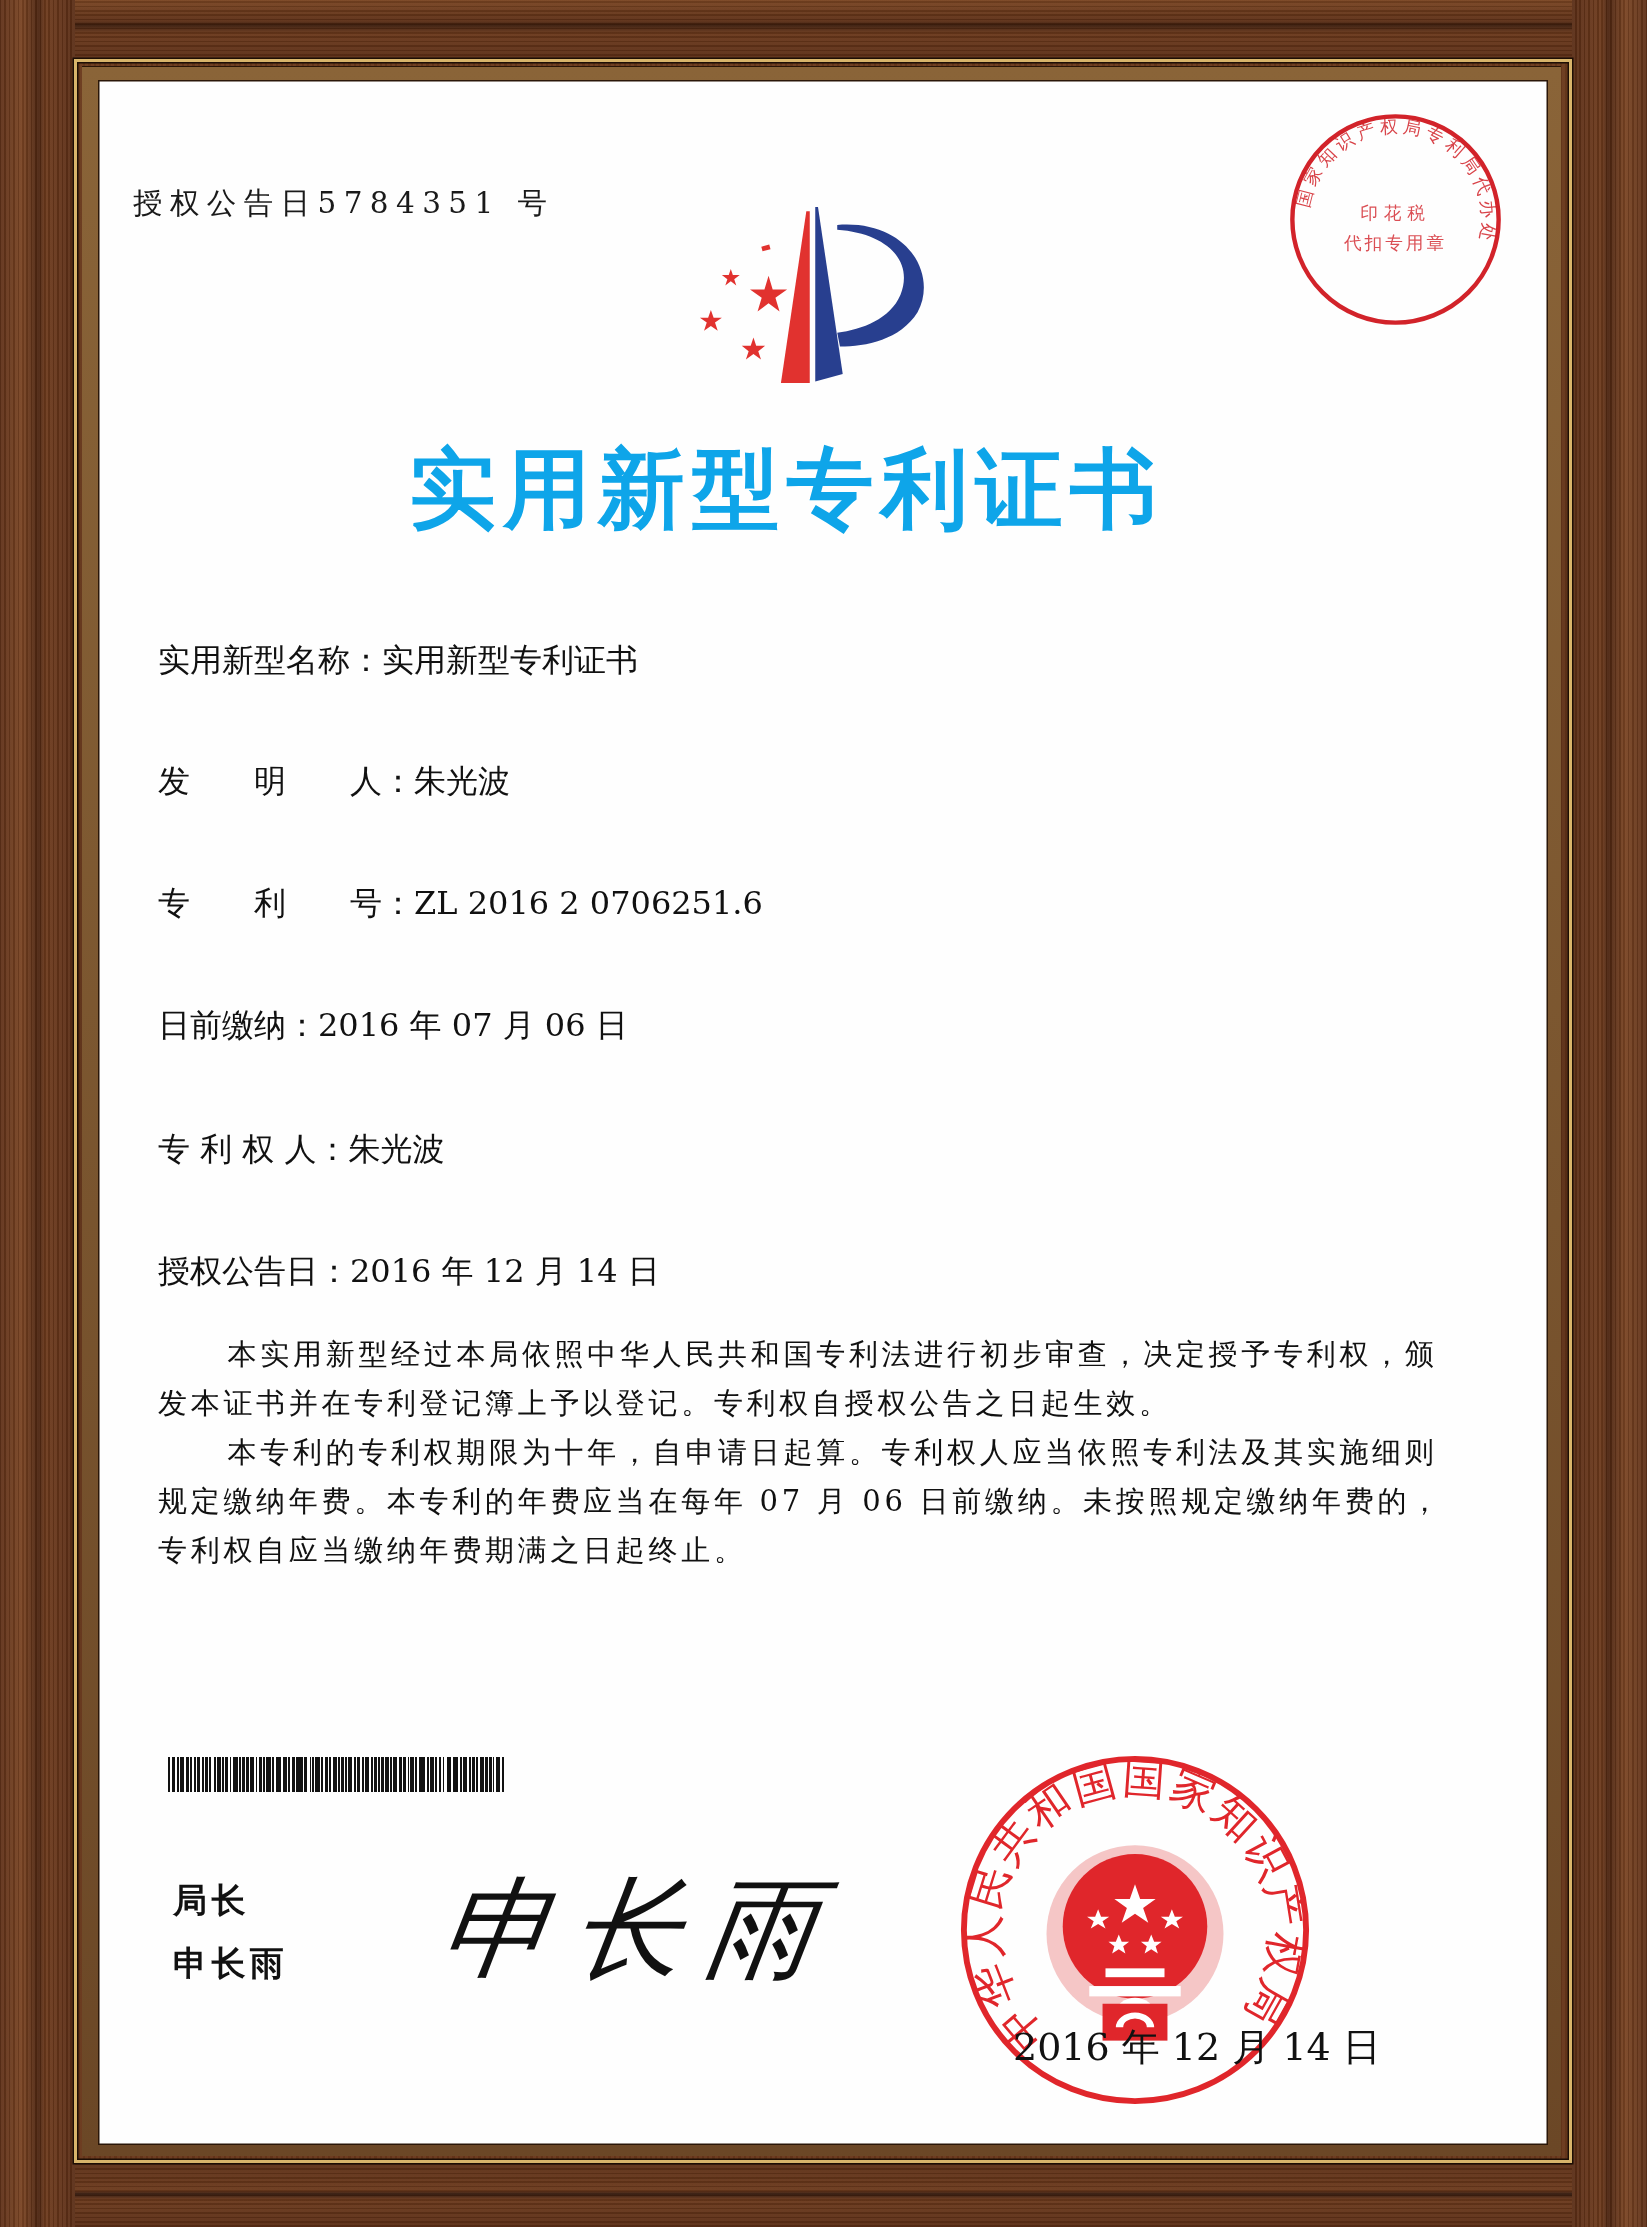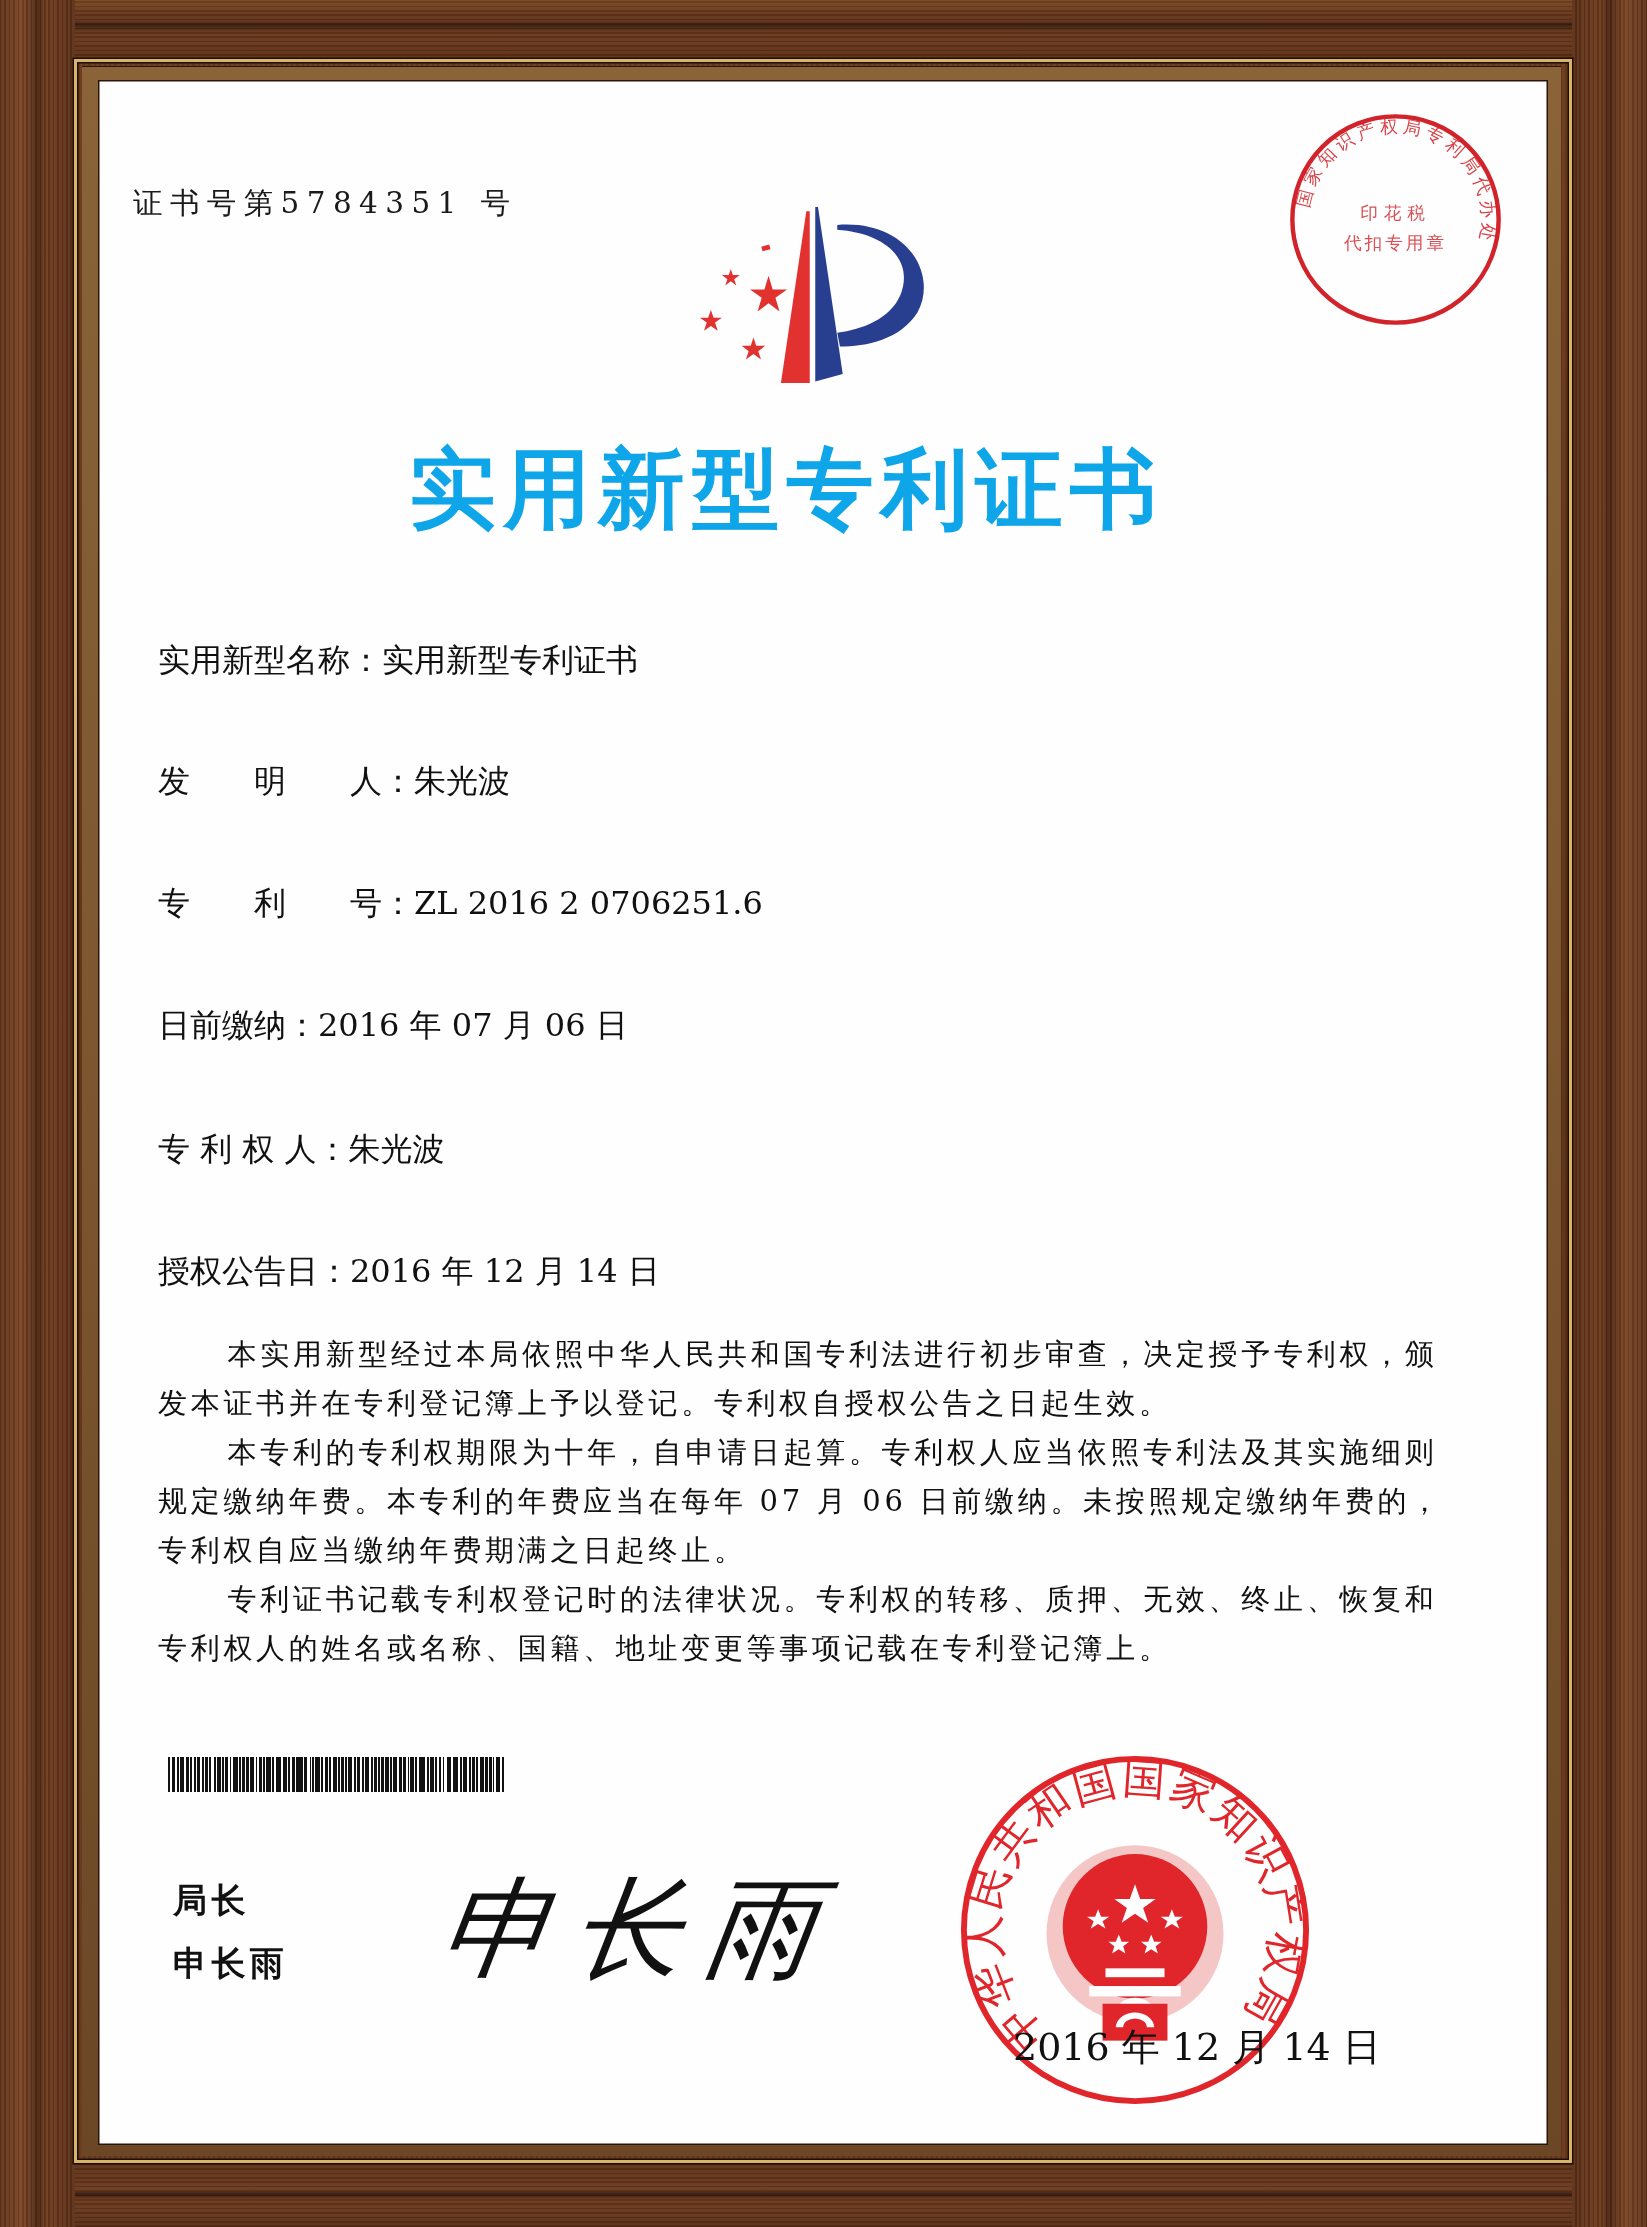--- a/index.html
+++ b/index.html
@@ -55,21 +55,21 @@
   <div class="frame-bottom"></div>
   <div class="frame-left"></div>
   <div class="frame-right"></div>
   <div class="gold" style="left:74px; top:59px; width:1492px; height:2098px;"></div>
   <div class="bevel" style="left:82px; top:66px; width:1479px; height:2089px; background:linear-gradient(180deg,#8a6438,#6b4726);"></div>
 </div>
 
 <div class="paper"></div>
 
 <div class="abs cert-no">
-  <span>证书号第</span><span>5784351</span> <span>号</span>
+  <span>授权公告日</span><span>5784351</span> <span>号</span>
 </div>
 
 <div class="abs" style="left:1285px; top:109px; width:221px; height:221px;">
   <svg width="221" height="221" viewBox="0 0 300 300">
     <defs>
       <path id="ringA" d="M 150,150 m -118,0 a 118,118 0 1,1 236,0 a 118,118 0 1,1 -236,0"></path>
     </defs>
     <circle cx="150" cy="150" r="140" fill="none" stroke="#d2232a" stroke-width="6"></circle>
     <text font-size="24" fill="#d2232a" opacity="0.85" font-family="DejaVu Serif, serif" letter-spacing="6">
       <textPath href="#ringA" startOffset="2%">国家知识产权局专利局代办处</textPath>
@@ -111,21 +111,20 @@
 <div class="abs field" style="top:1128px;">
   <span class="label">专 利 权 人：</span><span>朱光波</span>
 </div>
 <div class="abs field" style="top:1250px;">
   <span class="label">授权公告日：</span><span>2016 年 12 月 14 日</span>
 </div>
 
 <div class="abs body-text" style="top:1330px;">
   <p>本实用新型经过本局依照中华人民共和国专利法进行初步审查，决定授予专利权，颁发本证书并在专利登记簿上予以登记。专利权自授权公告之日起生效。</p>
   <p>本专利的专利权期限为十年，自申请日起算。专利权人应当依照专利法及其实施细则规定缴纳年费。本专利的年费应当在每年 07 月 06 日前缴纳。未按照规定缴纳年费的，专利权自应当缴纳年费期满之日起终止。</p>
-  <p>专利证书记载专利权登记时的法律状况。专利权的转移、质押、无效、终止、恢复和专利权人的姓名或名称、国籍、地址变更等事项记载在专利登记簿上。</p>
 </div>
 
 <div class="abs barcode" id="barcode">
     <span style="width: 2.2px; background: rgb(17, 17, 17);"></span>
     <span style="width: 1.5px; background: transparent;"></span>
     <span style="width: 3.7px; background: rgb(17, 17, 17);"></span>
     <span style="width: 1.5px; background: transparent;"></span>
     <span style="width: 2.2px; background: rgb(17, 17, 17);"></span>
     <span style="width: 0.7px; background: transparent;"></span>
     <span style="width: 4.4px; background: rgb(17, 17, 17);"></span>

